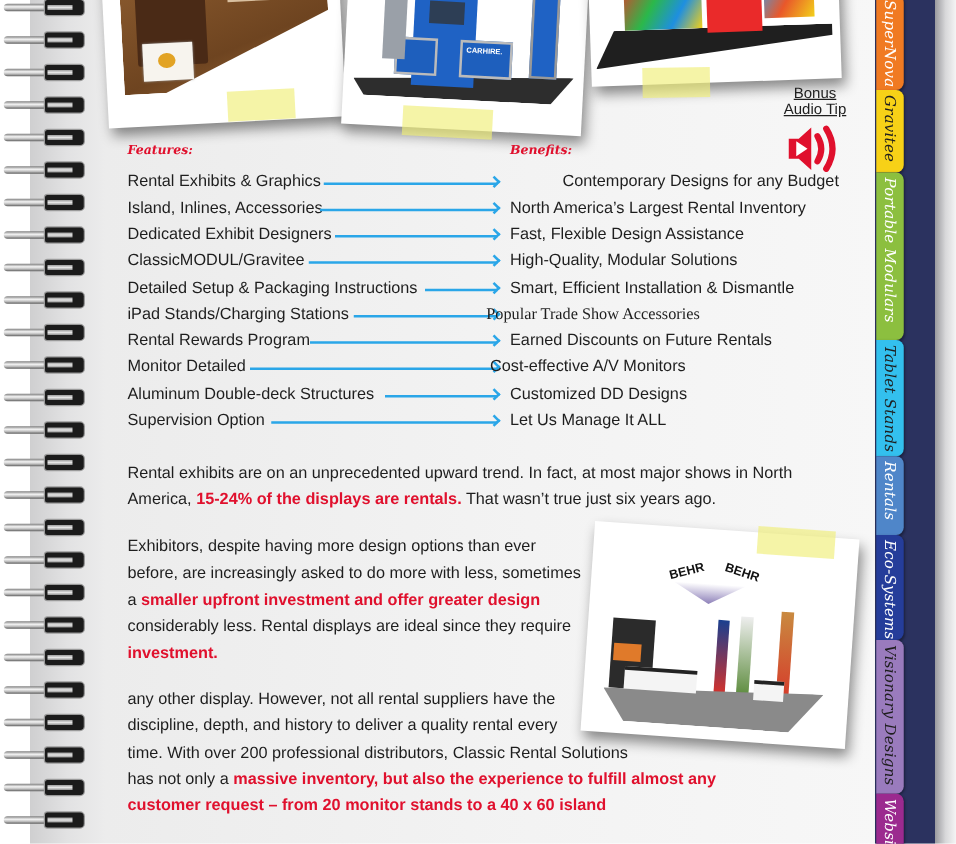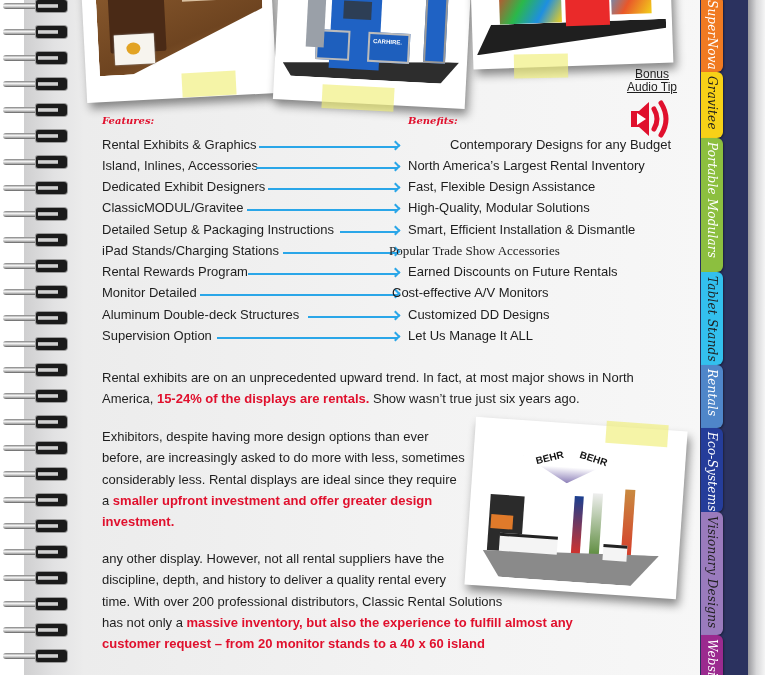--- a/index.html
+++ b/index.html
@@ -287,28 +287,28 @@
   <div class="arrow" style="left:308px; top:316px; width:90px;"></div>
   <div class="benefit" style="left:408px; top:307px;">Customized DD Designs</div>
 
   <div class="feature" style="left:102px; top:328px;">Supervision Option</div>
   <div class="arrow" style="left:217px; top:337px; width:181px;"></div>
   <div class="benefit" style="left:408px; top:328px;">Let Us Manage It ALL</div>
 </div>
 
 <div class="para" style="left:102px; top:367px; width:560px;">
   <div>Rental exhibits are on an unprecedented upward trend. In fact, at most major shows in North</div>
-  <div><span>America, </span><span class="hl">15-24% of the displays are rentals.</span><span> Show wasn’t true just six years ago.</span></div>
+  <div><span>America, </span><span class="hl">15-24% of the displays are rentals.</span><span> That wasn’t true just six years ago.</span></div>
 </div>
 
 <div class="para" style="left:102px; top:426px; width:370px;">
   <div>Exhibitors, despite having more design options than ever</div>
   <div>before, are increasingly asked to do more with less, sometimes</div>
+  <div><span>a </span><span class="hl">smaller upfront investment and offer greater design</span></div>
   <div>considerably less. Rental displays are ideal since they require</div>
-  <div><span>a </span><span class="hl">smaller upfront investment and offer greater design</span></div>
   <div class="hl">investment.</div>
 </div>
 
 <div class="photo" style="left:470px; top:424px; width:212px; height:168px; transform: rotate(4deg);">
   <div class="scene" style="left:50px; top:24px; width:90px; height:36px; background:linear-gradient(180deg,#ffffff 0%,#ffffff 55%,#8c7fb8 100%); clip-path: polygon(0 30%,50% 0,100% 30%,50% 100%); box-shadow:0 0 1px #666;"></div>
   <div class="scene" style="left:62px; top:30px; font-family:'Liberation Sans',sans-serif; font-weight:bold; font-size:10px; color:#111; transform:rotate(-18deg);">BEHR</div>
   <div class="scene" style="left:106px; top:28px; font-family:'Liberation Sans',sans-serif; font-weight:bold; font-size:10px; color:#111; transform:rotate(14deg);">BEHR</div>
   <div class="scene" style="left:20px; top:76px; width:34px; height:56px; background:#2b2b2b;"></div>
   <div class="scene" style="left:22px; top:96px; width:22px; height:14px; background:#e07a2a;"></div>
   <div class="scene" style="left:104px; top:72px; width:9px; height:60px; background:linear-gradient(180deg,#1a3f8f,#d8322a);"></div>

